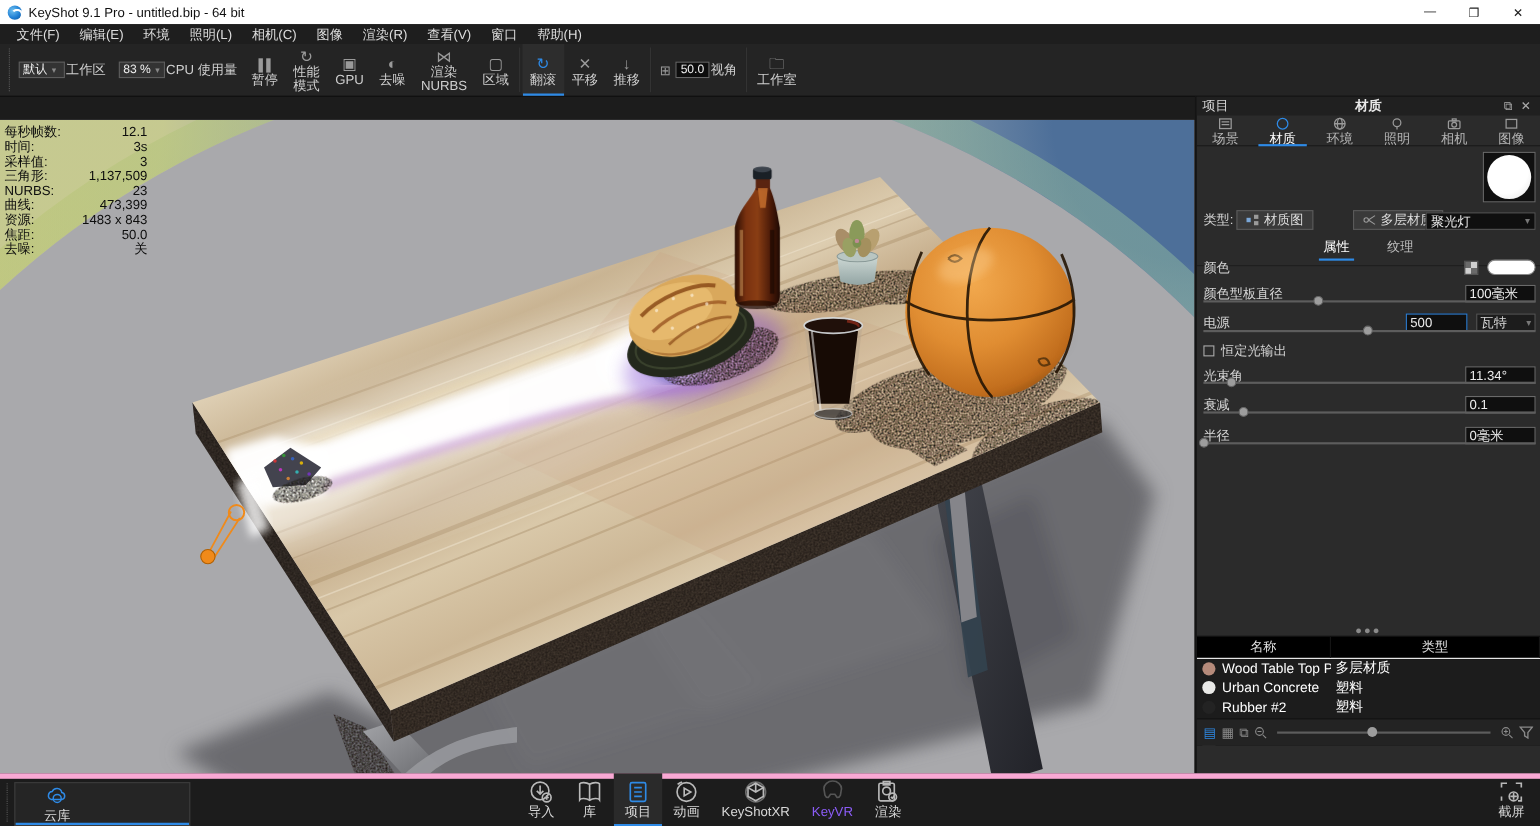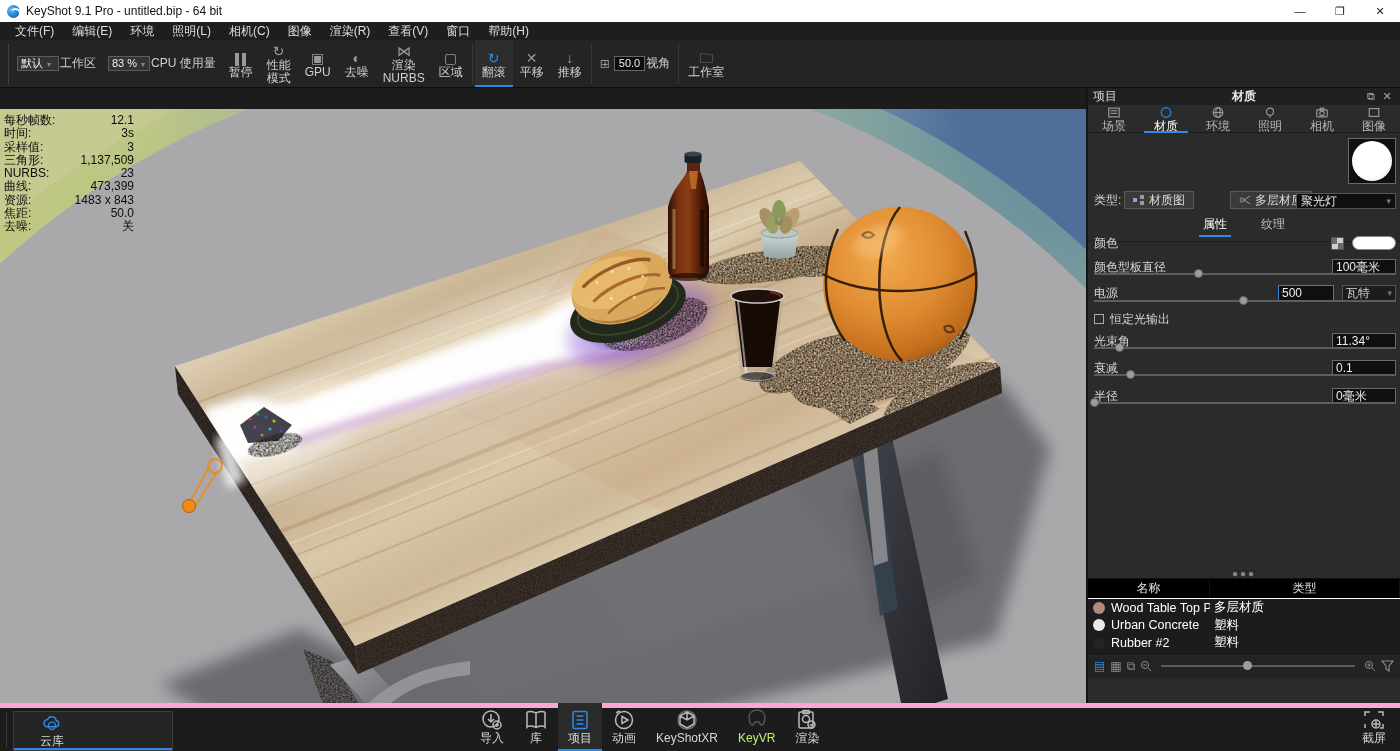--- a/index.html
+++ b/index.html
@@ -87,21 +87,21 @@
   .zslider{flex:1;height:2px;background:#5d5d5d;position:relative;margin:0 4px;}
   .zslider .thumb{position:absolute;top:-4px;left:42%;width:9px;height:9px;border-radius:50%;background:#9d9d9d;}
 
   
   .ribbon{position:absolute;left:0;top:703px;width:1400px;height:48px;background:#1c1c1c;border-top:5px solid #f9a8d4;display:flex;align-items:stretch;}
   .r-grip{width:6px;border-right:1px dotted #555;margin:4px 1px;}
   .rbtn{display:flex;flex-direction:column;align-items:center;justify-content:center;gap:1px;color:#d8d8d8;font-size:12px;padding:2px 10px;line-height:13px;}
   .rbtn svg{width:24px;height:22px;stroke:#b9b9b9;fill:none;stroke-width:1.5;}
   .rbtn.sel{background:#2a2a2a;box-shadow:inset 0 -2px 0 #2e8ae6;}
   .rbtn.sel svg{stroke:#2e8ae6;}
-  .rbtn.dis{color:#bef264;}
+  .rbtn.dis{color:#8b5cf6;}
   .rbtn.dis svg{stroke:#555;}
   .cloudbtn{width:160px;margin:3px 0 0 5px;border:1px solid #3c3c3c;background:#252525;box-shadow:inset 0 -2px 0 #2e8ae6;align-items:flex-start;padding-left:26px;justify-content:center;}
   .r-center{position:absolute;left:470px;top:703px;height:48px;display:flex;}
   .r-right{position:absolute;right:4px;top:703px;height:48px;display:flex;}
 </style>
 </head>
 <body>
 
 <div id="app">
 

